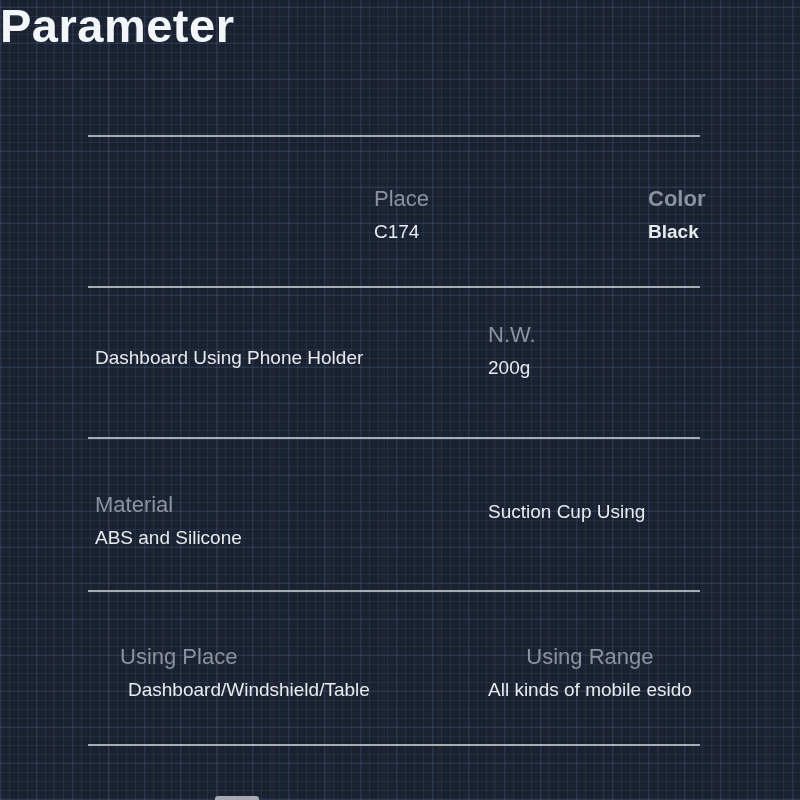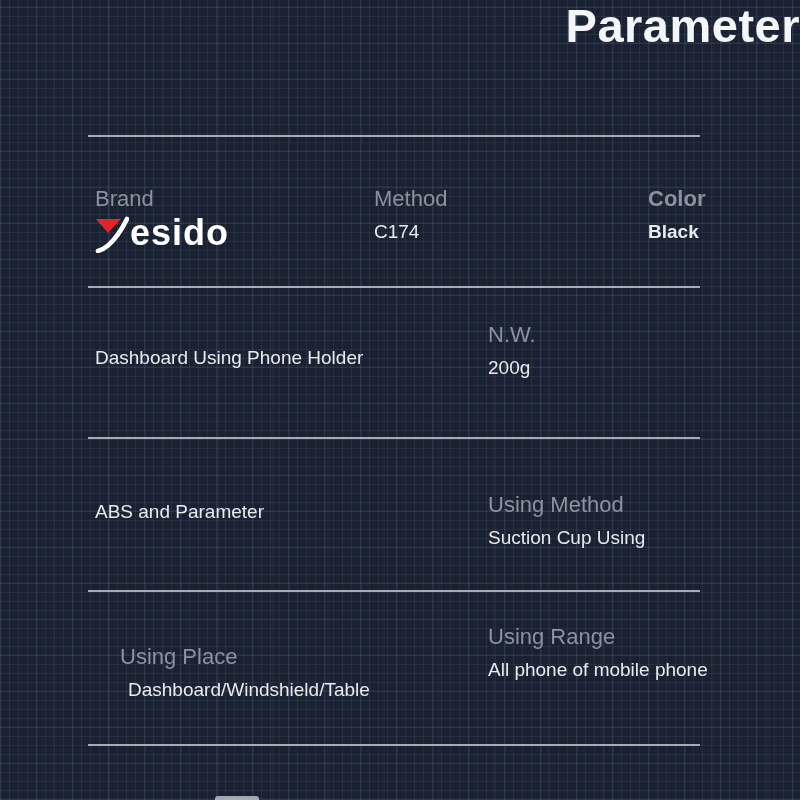--- a/index.html
+++ b/index.html
@@ -20,21 +20,21 @@
       repeating-linear-gradient(90deg, rgba(130,155,200,0.07) 0 2px, transparent 2px 36px),
       repeating-linear-gradient(0deg, rgba(130,155,200,0.07) 0 2px, transparent 2px 36px),
       repeating-linear-gradient(90deg, transparent 0 52px, rgba(150,70,80,0.05) 52px 55px),
       repeating-linear-gradient(0deg, transparent 0 52px, rgba(40,20,30,0.10) 52px 55px);
   }
   .title {
     position: absolute;
     top: 0px;
     left: 0;
     width: 100%;
-    text-align: right;
+    text-align: left;
     font-size: 47px;
     font-weight: bold;
     letter-spacing: 0.5px;
     color: #f3f6f9;
     line-height: 52px;
   }
   .divider {
     position: absolute;
     left: 88px;
     width: 612px;
@@ -68,21 +68,21 @@
   .c-model { left: 374px; top: 186px; }
   .c-color { left: 648px; top: 186px; font-weight: bold; }
   
   .c-item  { left: 95px;  top: 338px; }
   .c-nw    { left: 488px; top: 322px; }
   
   .c-material { left: 95px;  top: 492px; }
   .c-method   { left: 488px; top: 492px; }
   
   .c-place { left: 104px;  top: 644px; margin-left: 16px; }
-  .c-range { left: 488px; top: 624px; }
+  .c-range { left: 488px; top: 644px; text-align: center; }
 
   .c-place .value { margin-left: 8px; }
 
   .logo {
     display: flex;
     align-items: flex-start;
     margin-top: 3px;
     height: 38px;
   }
   .logo svg { display: block; }
@@ -113,64 +113,54 @@
 <div class="page">
 
   <div class="title">Parameter</div>
 
   <div class="divider d1"></div>
   <div class="divider d2"></div>
   <div class="divider d3"></div>
   <div class="divider d4"></div>
   <div class="divider d5"></div>
 
-  <div class="cell c-brand">
-    <div class="label">Brand</div>
-    <div class="logo">
-      <svg width="34" height="38" viewBox="0 0 34 38">
-        <polygon points="1,4 26,4 13,18" fill="#e2242b"></polygon>
-        <path d="M32,4 C27,14 21,23.5 13,30.5 C10,33 6.5,35 3,36" stroke="#ffffff" stroke-width="4.6" fill="none" stroke-linecap="round"></path>
-      </svg>
-      <span class="logo-text">esido</span>
-    </div>
-  </div>
 
   <div class="cell c-model">
-    <div class="label">Method</div>
+    <div class="label">Place</div>
     <div class="value">C174</div>
   </div>
 
   <div class="cell c-color">
     <div class="label">Color</div>
     <div class="value">Black</div>
   </div>
 
   <div class="cell c-item">
     <div class="value">Dashboard Using Phone Holder</div>
   </div>
 
   <div class="cell c-nw">
     <div class="label">N.W.</div>
     <div class="value">200g</div>
   </div>
 
   <div class="cell c-material">
-    <div class="value">ABS and Parameter</div>
+    <div class="label">Material</div>
+    <div class="value">ABS and Silicone</div>
   </div>
 
   <div class="cell c-method">
-    <div class="label">Using Method</div>
     <div class="value">Suction Cup Using</div>
   </div>
 
   <div class="cell c-place">
     <div class="label">Using Place</div>
     <div class="value">Dashboard/Windshield/Table</div>
   </div>
 
   <div class="cell c-range">
     <div class="label">Using Range</div>
-    <div class="value">All phone of mobile phone</div>
+    <div class="value">All kinds of mobile esido</div>
   </div>
 
   <div class="bottom-peek"></div>
 
 </div>
 
 </body></html>

